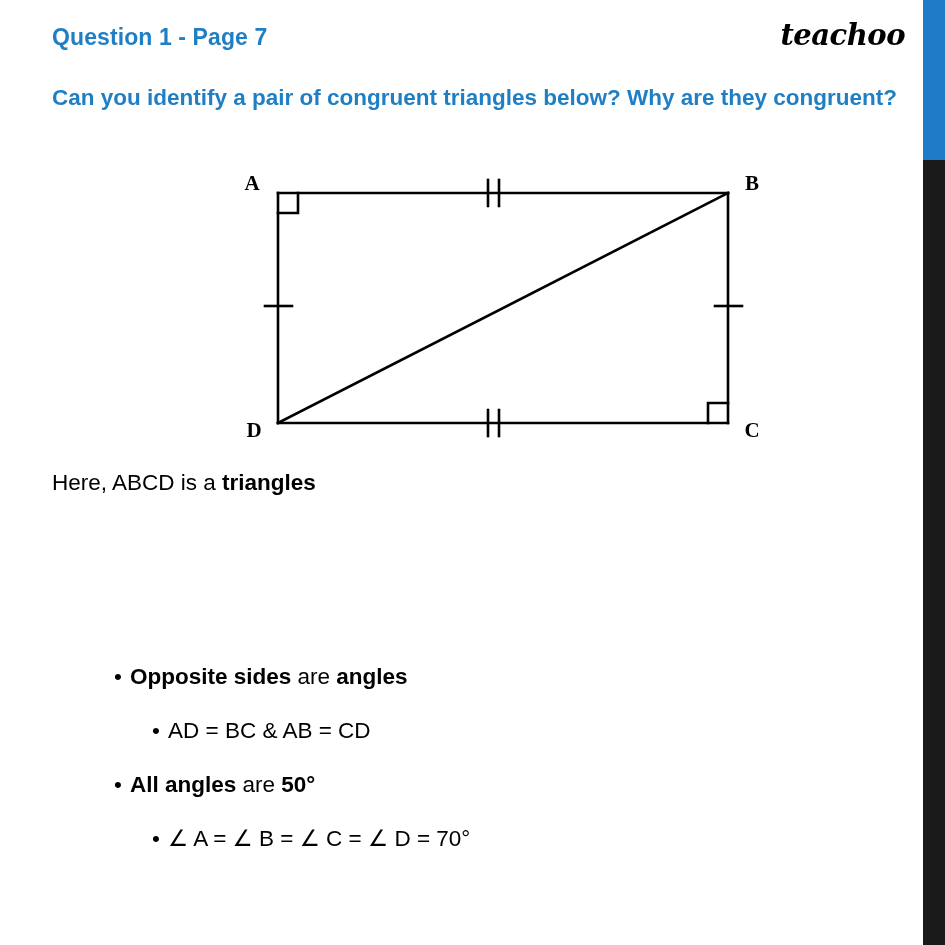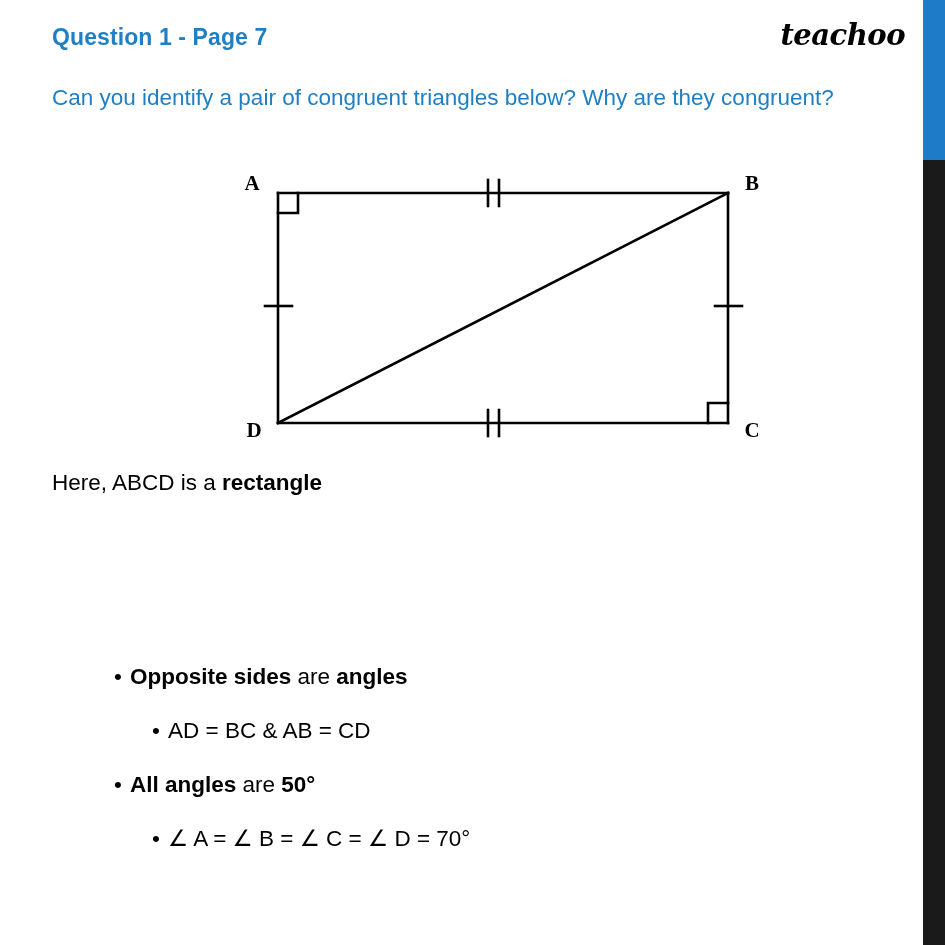--- a/index.html
+++ b/index.html
@@ -75,20 +75,21 @@
     letter-spacing: -0.5px;
   }
   .question-text {
     position: absolute;
     left: 36px;
     top: 76px;
     width: 872px;
     font-size: 22.5px;
     line-height: 44px;
     color: #1F7FC4;
+    font-weight: bold;
   }
   .figure {
     position: absolute;
     left: 200px;
     top: 165px;
     width: 560px;
     height: 290px;
   }
   .figure svg {
     display: block;
@@ -179,21 +180,21 @@
 
           <line x1="499" y1="141" x2="526" y2="141"></line>
         </g>
         <text class="vlabel" x="36" y="25" text-anchor="middle">A</text>
         <text class="vlabel" x="536" y="25" text-anchor="middle">B</text>
         <text class="vlabel" x="536" y="272" text-anchor="middle">C</text>
         <text class="vlabel" x="38" y="272" text-anchor="middle">D</text>
       </svg>
     </div>
 
-    <div class="body-text t-here"><span>Here, ABCD is a </span><b>rectangle</b></div>
+    <div class="body-text t-here"><span>Here, ABCD is a </span><b>triangles</b></div>
 
 
     <div class="bullets">
 
       <div class="bullet-l1">
         <span class="dot">•</span><b>Opposite sides</b><span> are </span><b>angles</b>
       </div>
 
       <div class="bullet-l2">
         <span class="dot">•</span><span>AD = BC &amp; AB = CD</span>

